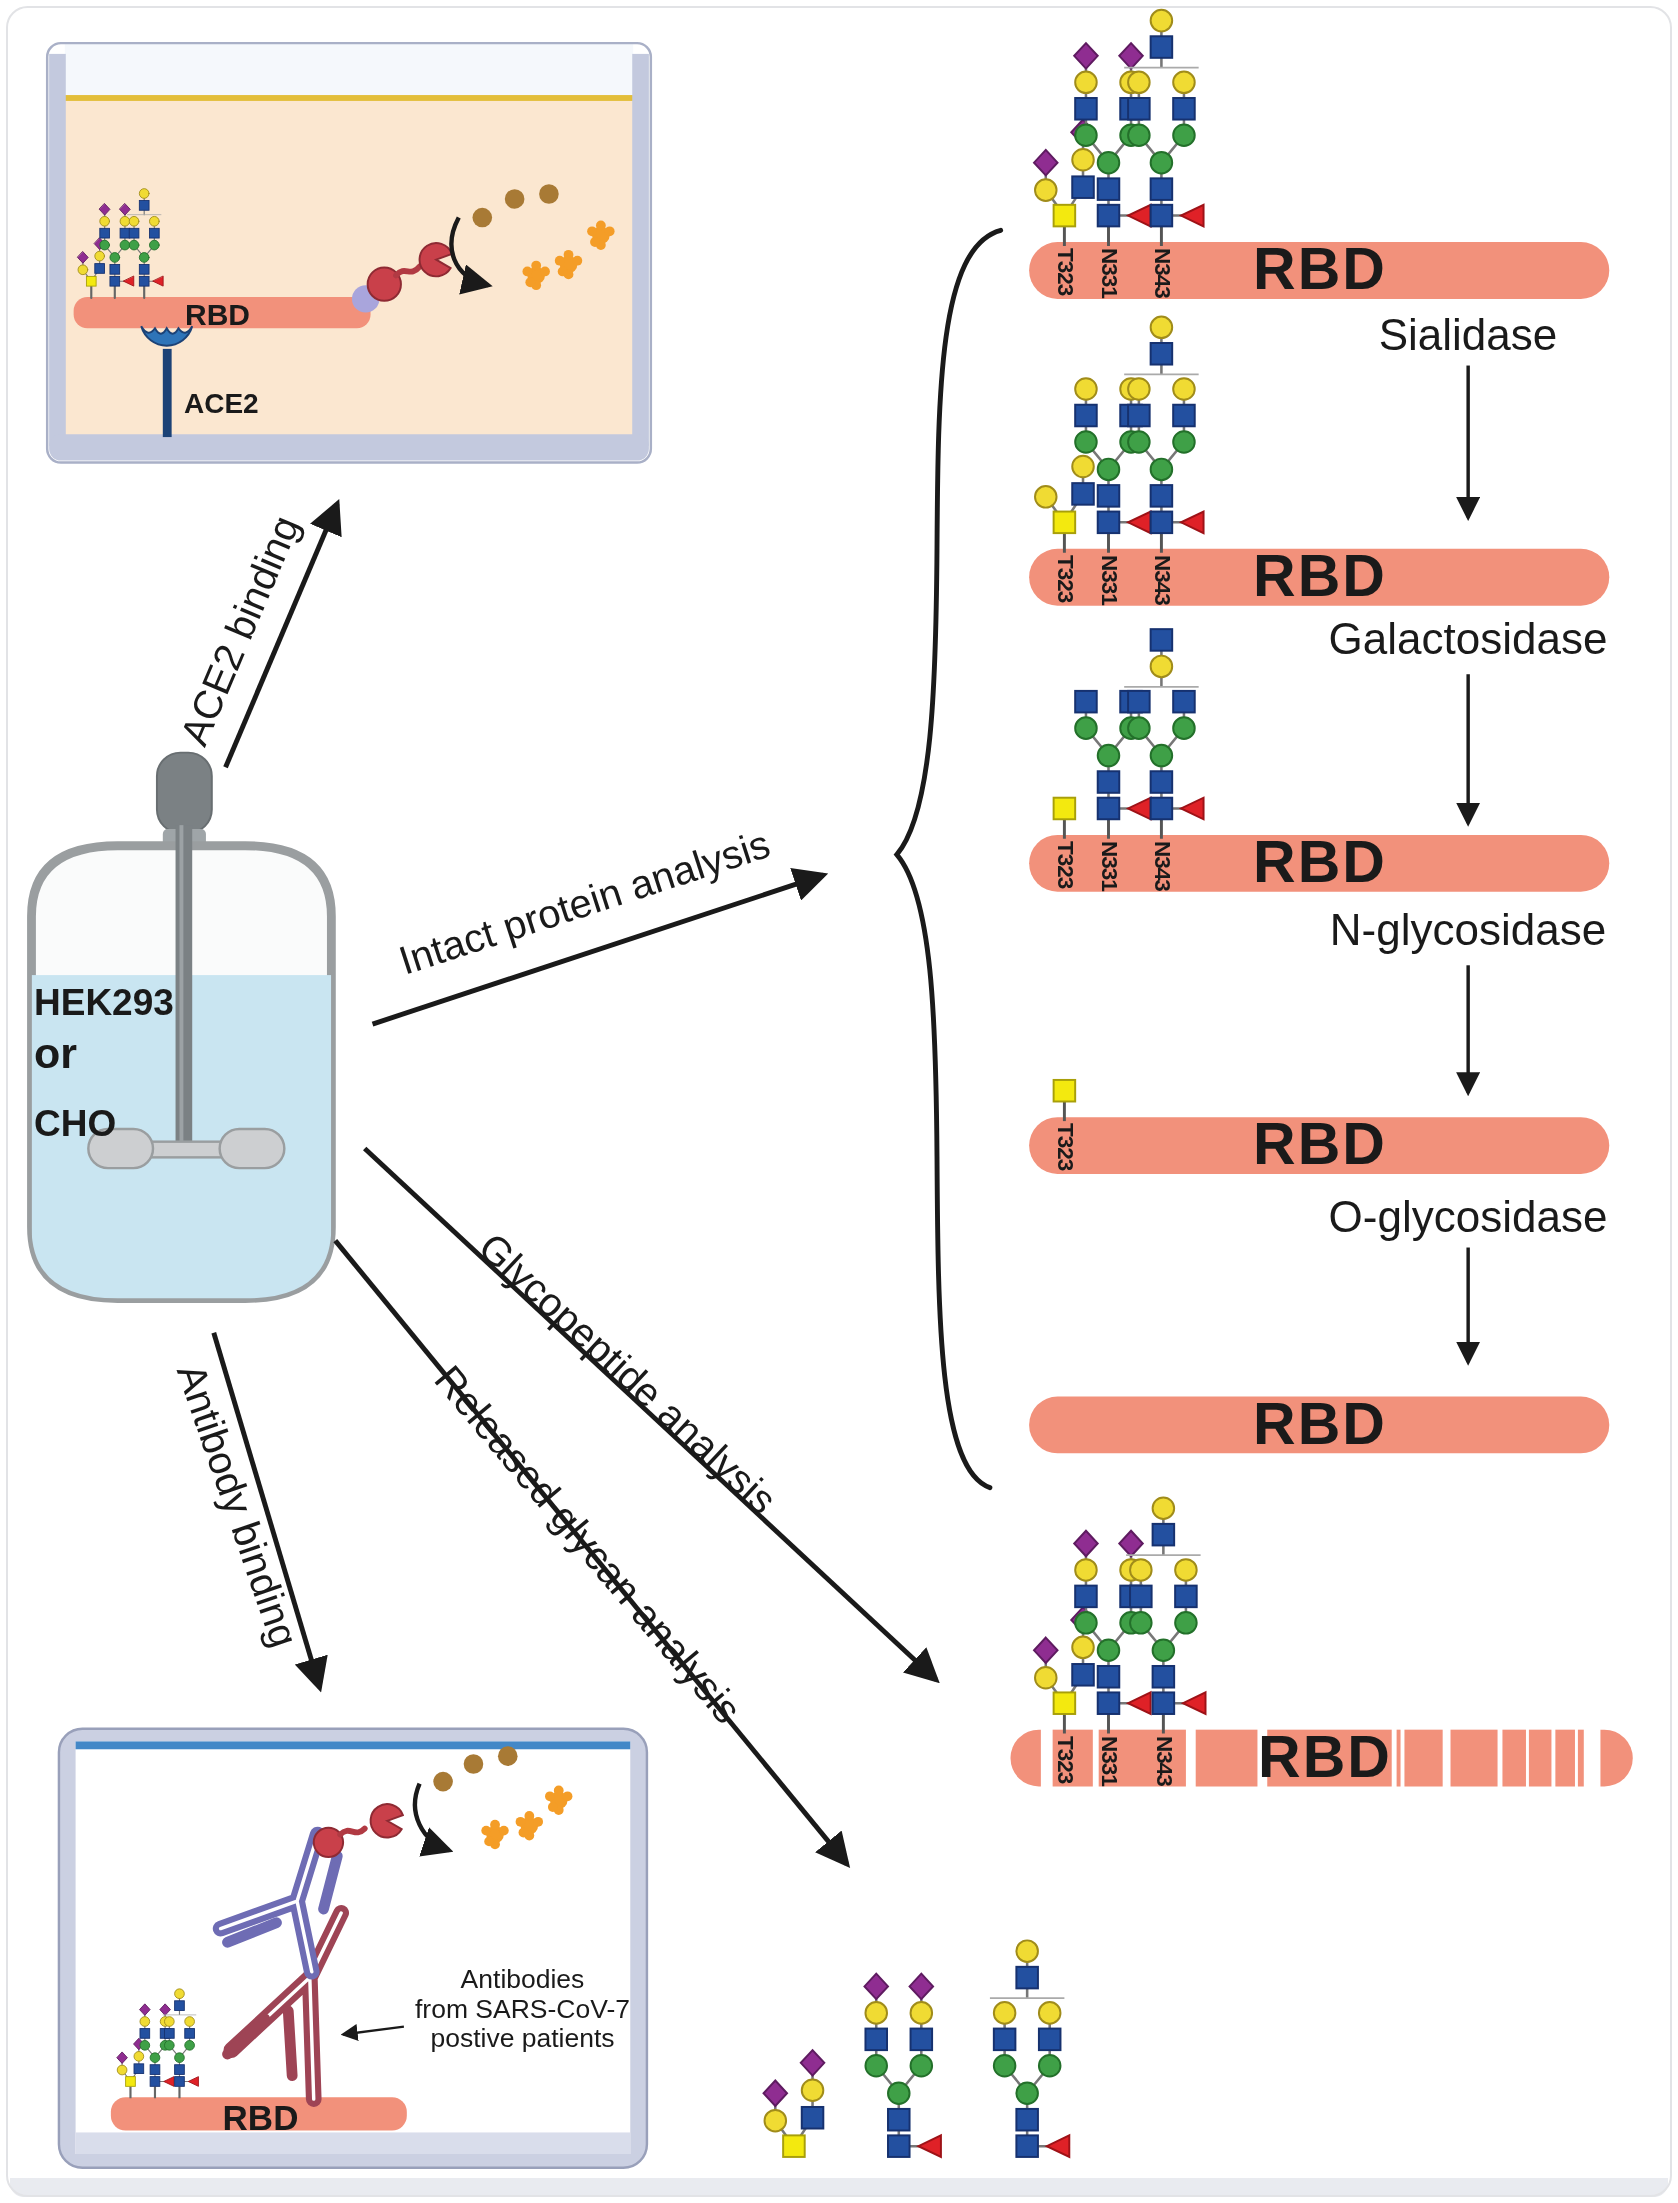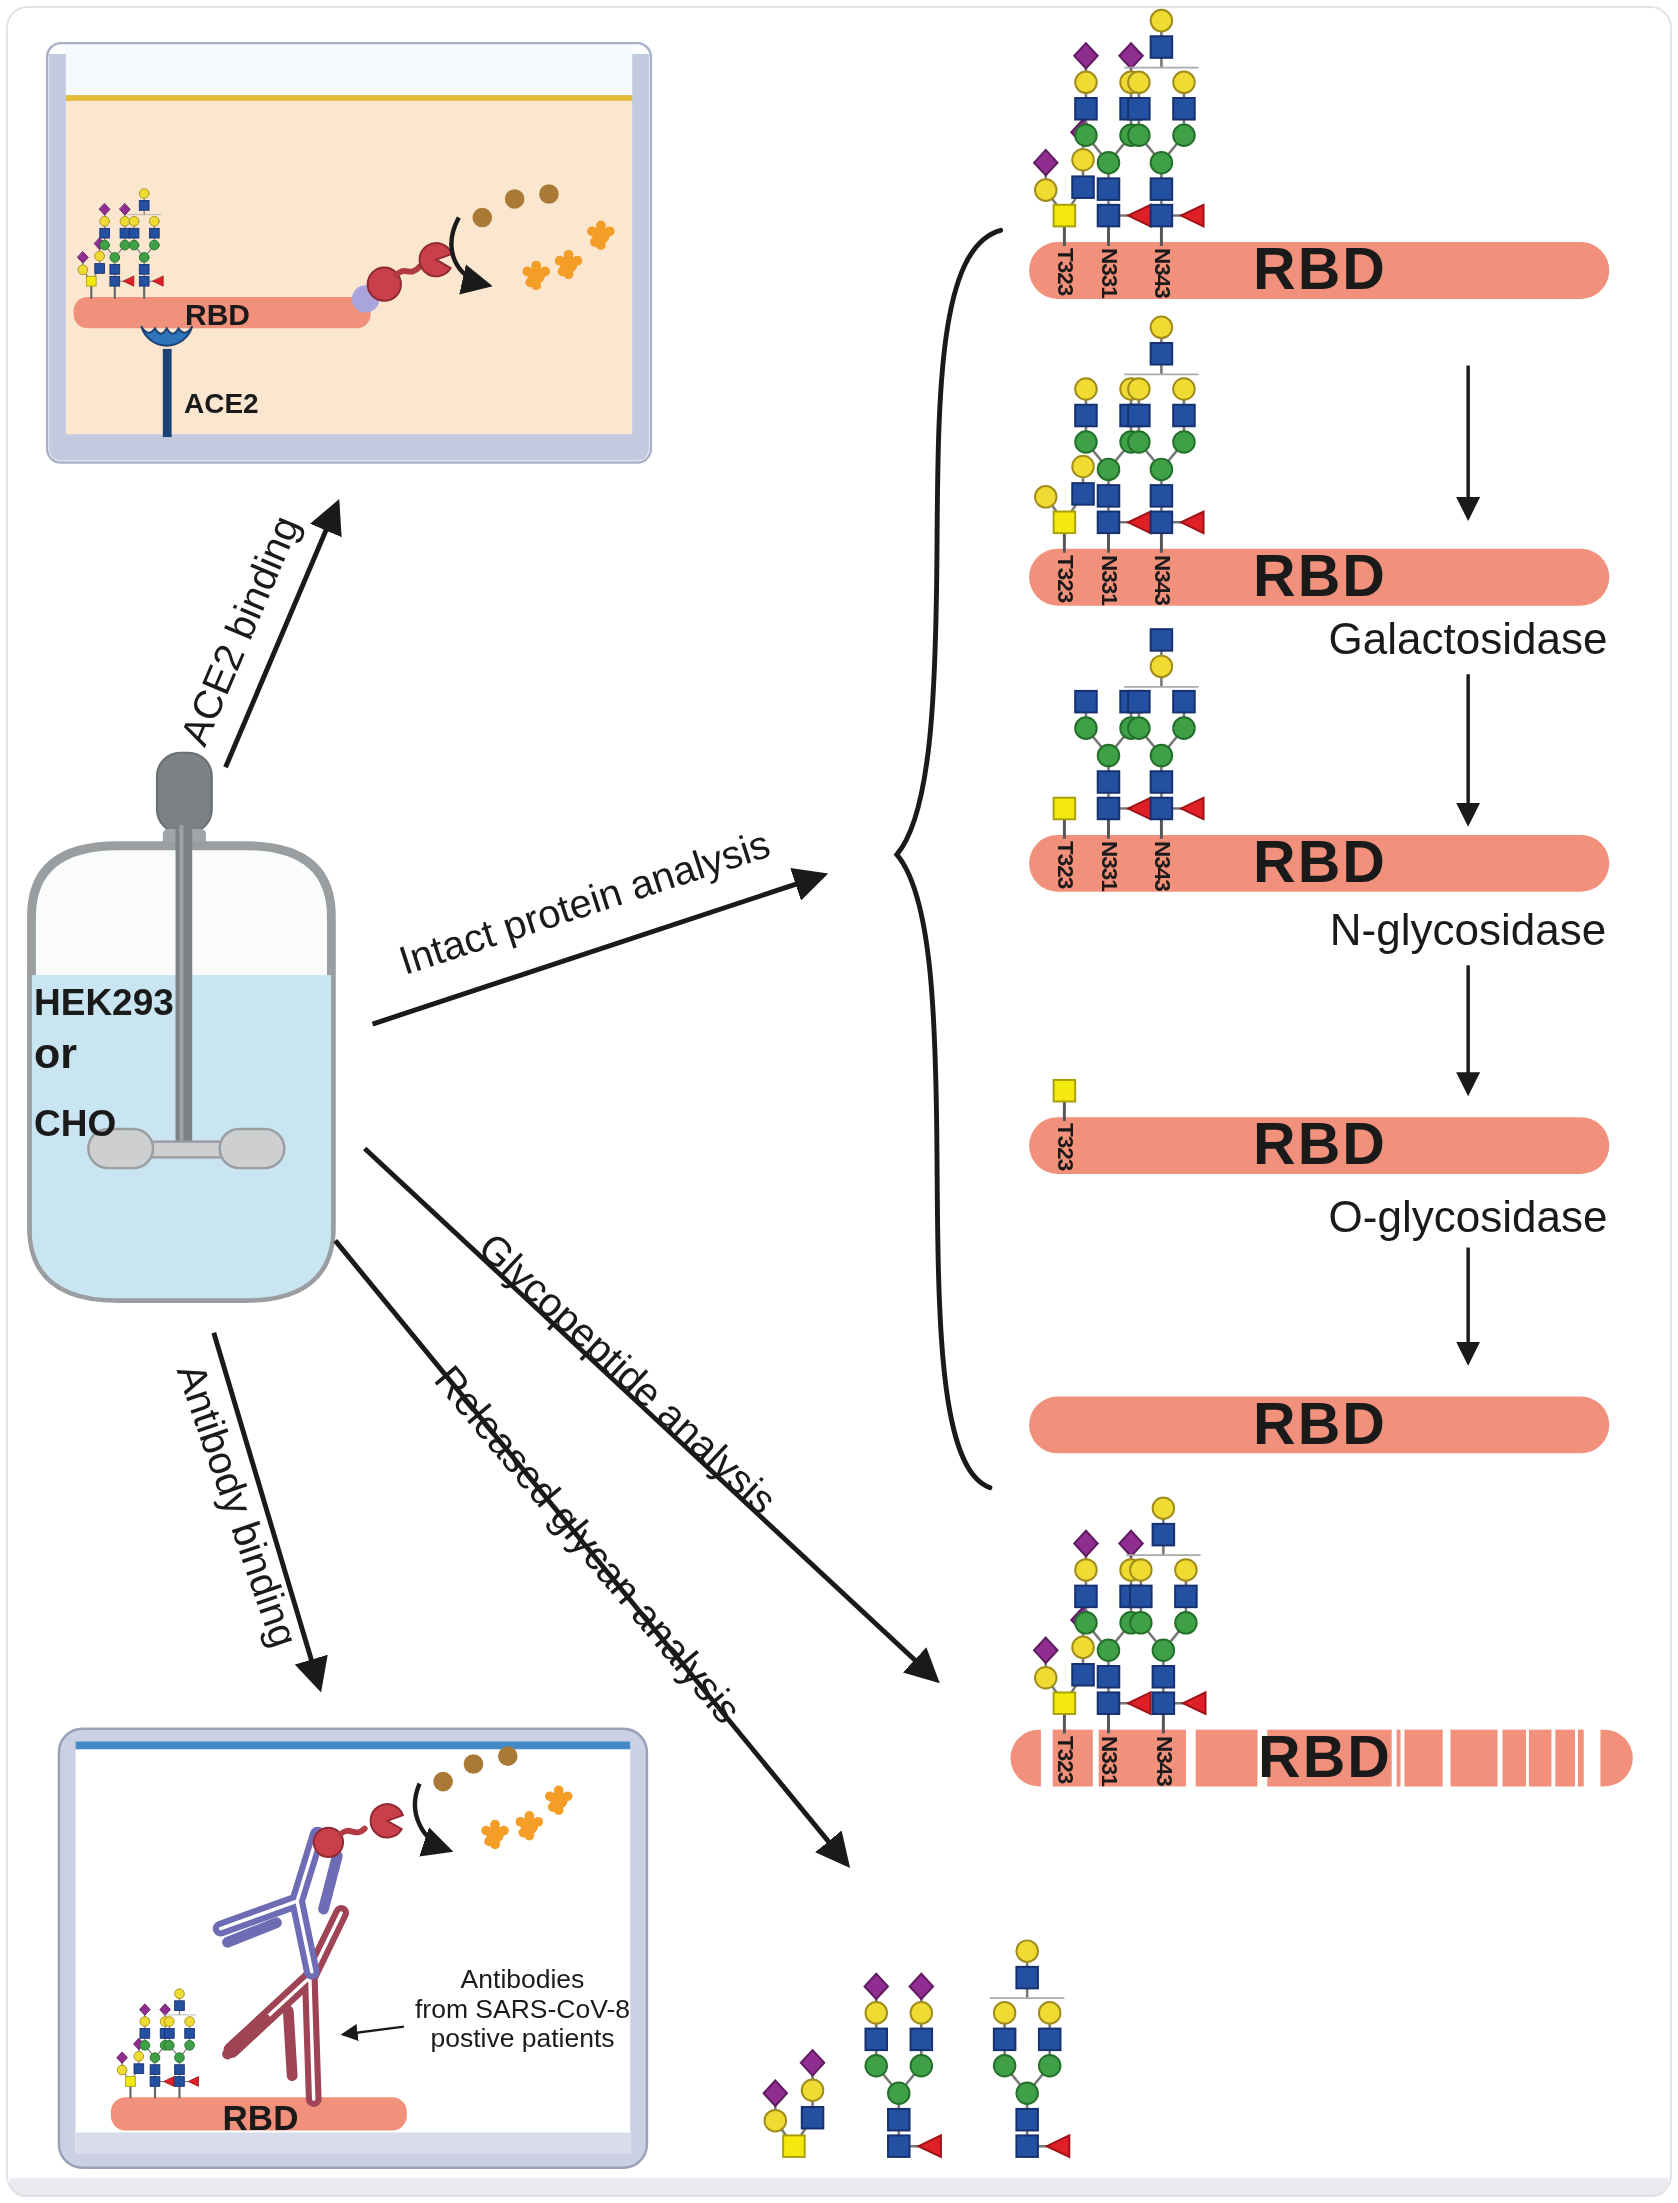--- a/index.html
+++ b/index.html
@@ -383,20 +383,21 @@
 <div class="txt analysis" style="left:333px;top:1522px;width:510px;transform:rotate(50deg);">Released glycan analysis</div>
 <div class="txt analysis" style="left:71px;top:1483px;width:333px;transform:rotate(71deg);">Antibody binding</div>
 
 <div class="txt rbd-big" style="left:1173px;top:241px;">RBD</div>
 <div class="txt rbd-big" style="left:1173px;top:548px;">RBD</div>
 <div class="txt rbd-big" style="left:1173px;top:834px;">RBD</div>
 <div class="txt rbd-big" style="left:1173px;top:1116px;">RBD</div>
 <div class="txt rbd-big" style="left:1173px;top:1396px;">RBD</div>
 <div class="txt rbd-big" style="left:1178px;top:1729px;">RBD</div>
 
+<div class="txt enzyme" style="left:1272px;top:310px;">Sialidase</div>
 <div class="txt enzyme" style="left:1272px;top:614px;">Galactosidase</div>
 <div class="txt enzyme" style="left:1272px;top:1192px;">O-glycosidase</div>
 <div class="txt enzyme" style="left:1272px;top:905px;">N-glycosidase</div>
 
 <div class="txt site" style="left:1051px;top:248px;">T323</div>
 <div class="txt site" style="left:1095px;top:248px;">N331</div>
 <div class="txt site" style="left:1148px;top:248px;">N343</div>
 
 <div class="txt site" style="left:1051px;top:555px;">T323</div>
 <div class="txt site" style="left:1095px;top:555px;">N331</div>
@@ -407,17 +408,17 @@
 <div class="txt site" style="left:1148px;top:841px;">N343</div>
 
 <div class="txt site" style="left:1051px;top:1123px;">T323</div>
 
 <div class="txt site" style="left:1051px;top:1736px;">T323</div>
 <div class="txt site" style="left:1095px;top:1736px;">N331</div>
 <div class="txt site" style="left:1150px;top:1736px;">N343</div>
 
 <div class="txt rbd-small" style="left:192px;top:2098px;width:137px;font-size:35px;">RBD</div>
 <div class="txt note" style="left:356px;top:1966px;">Antibodies</div>
-<div class="txt note" style="left:356px;top:1996px;">from SARS-CoV-8</div>
+<div class="txt note" style="left:356px;top:1996px;">from SARS-CoV-7</div>
 <div class="txt note" style="left:356px;top:2025px;">postive patients</div>
 
 </div>
 
 
 </body></html>

